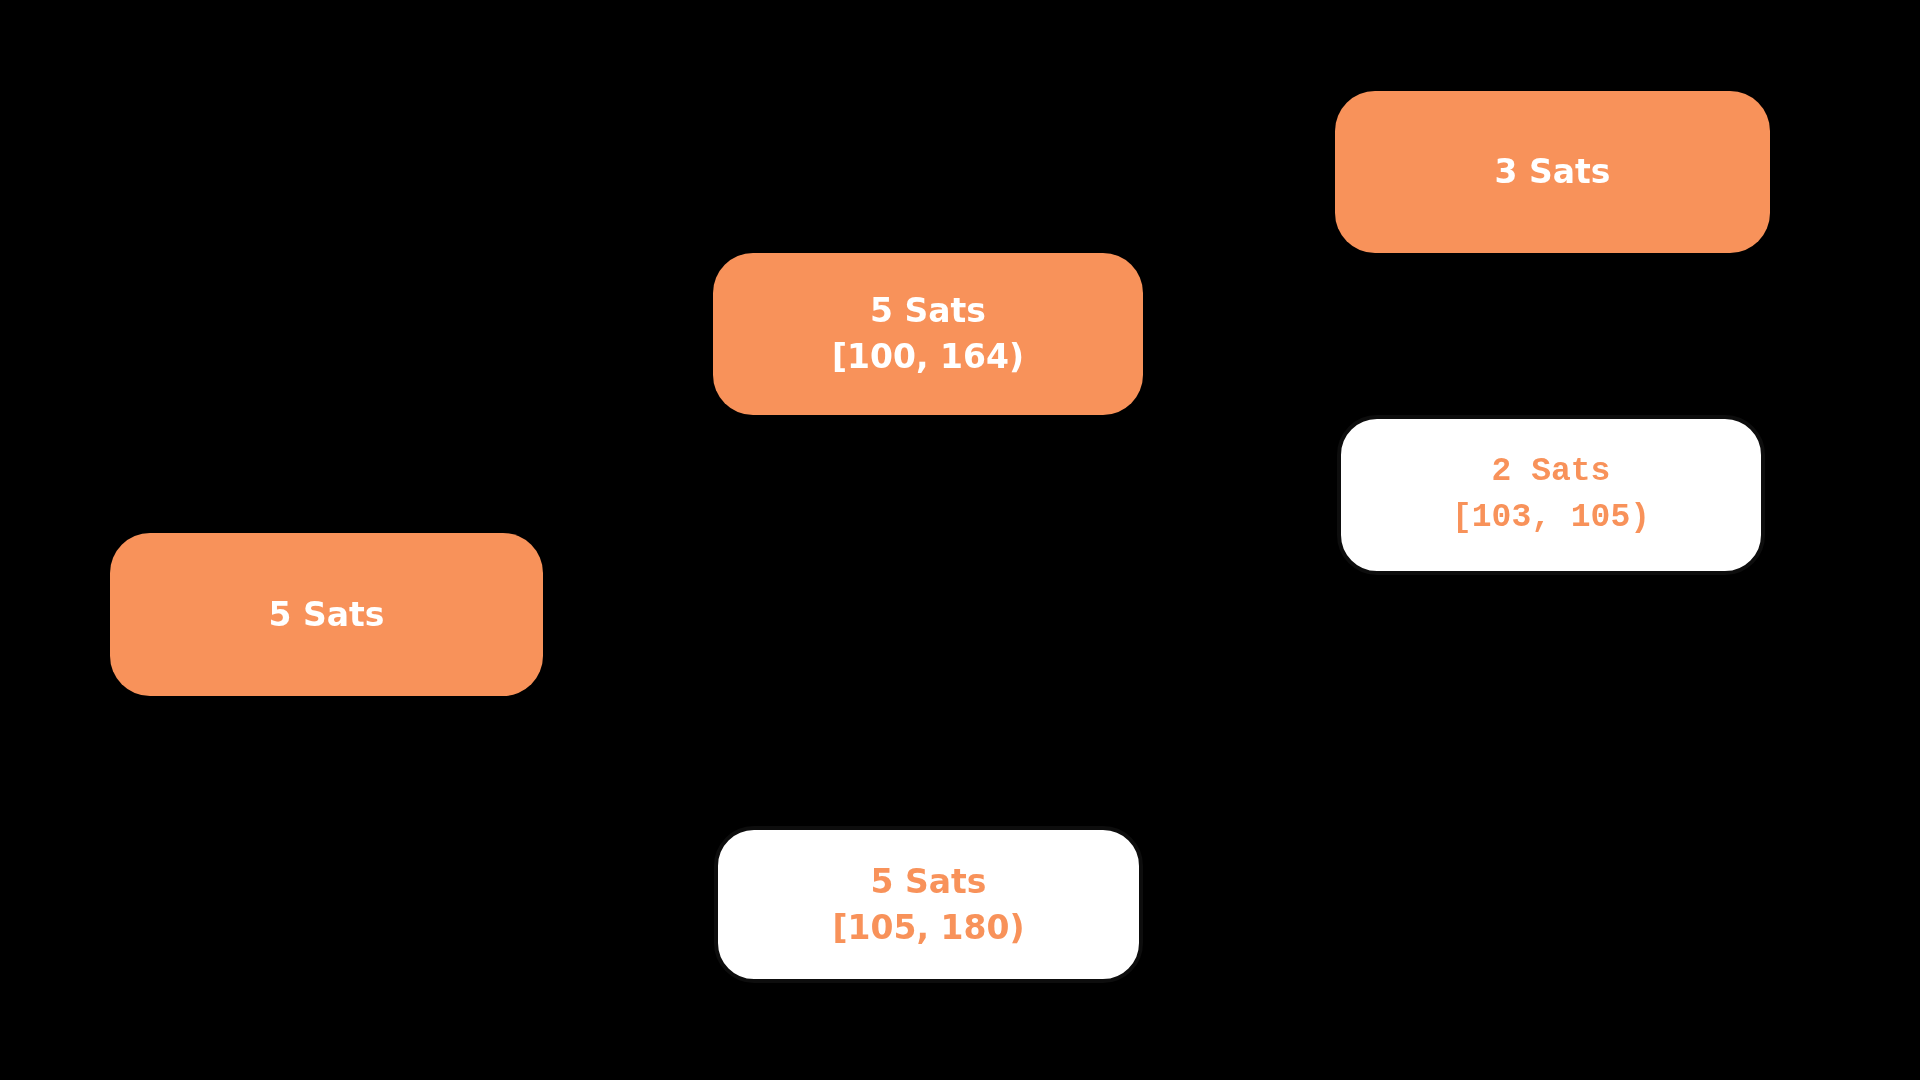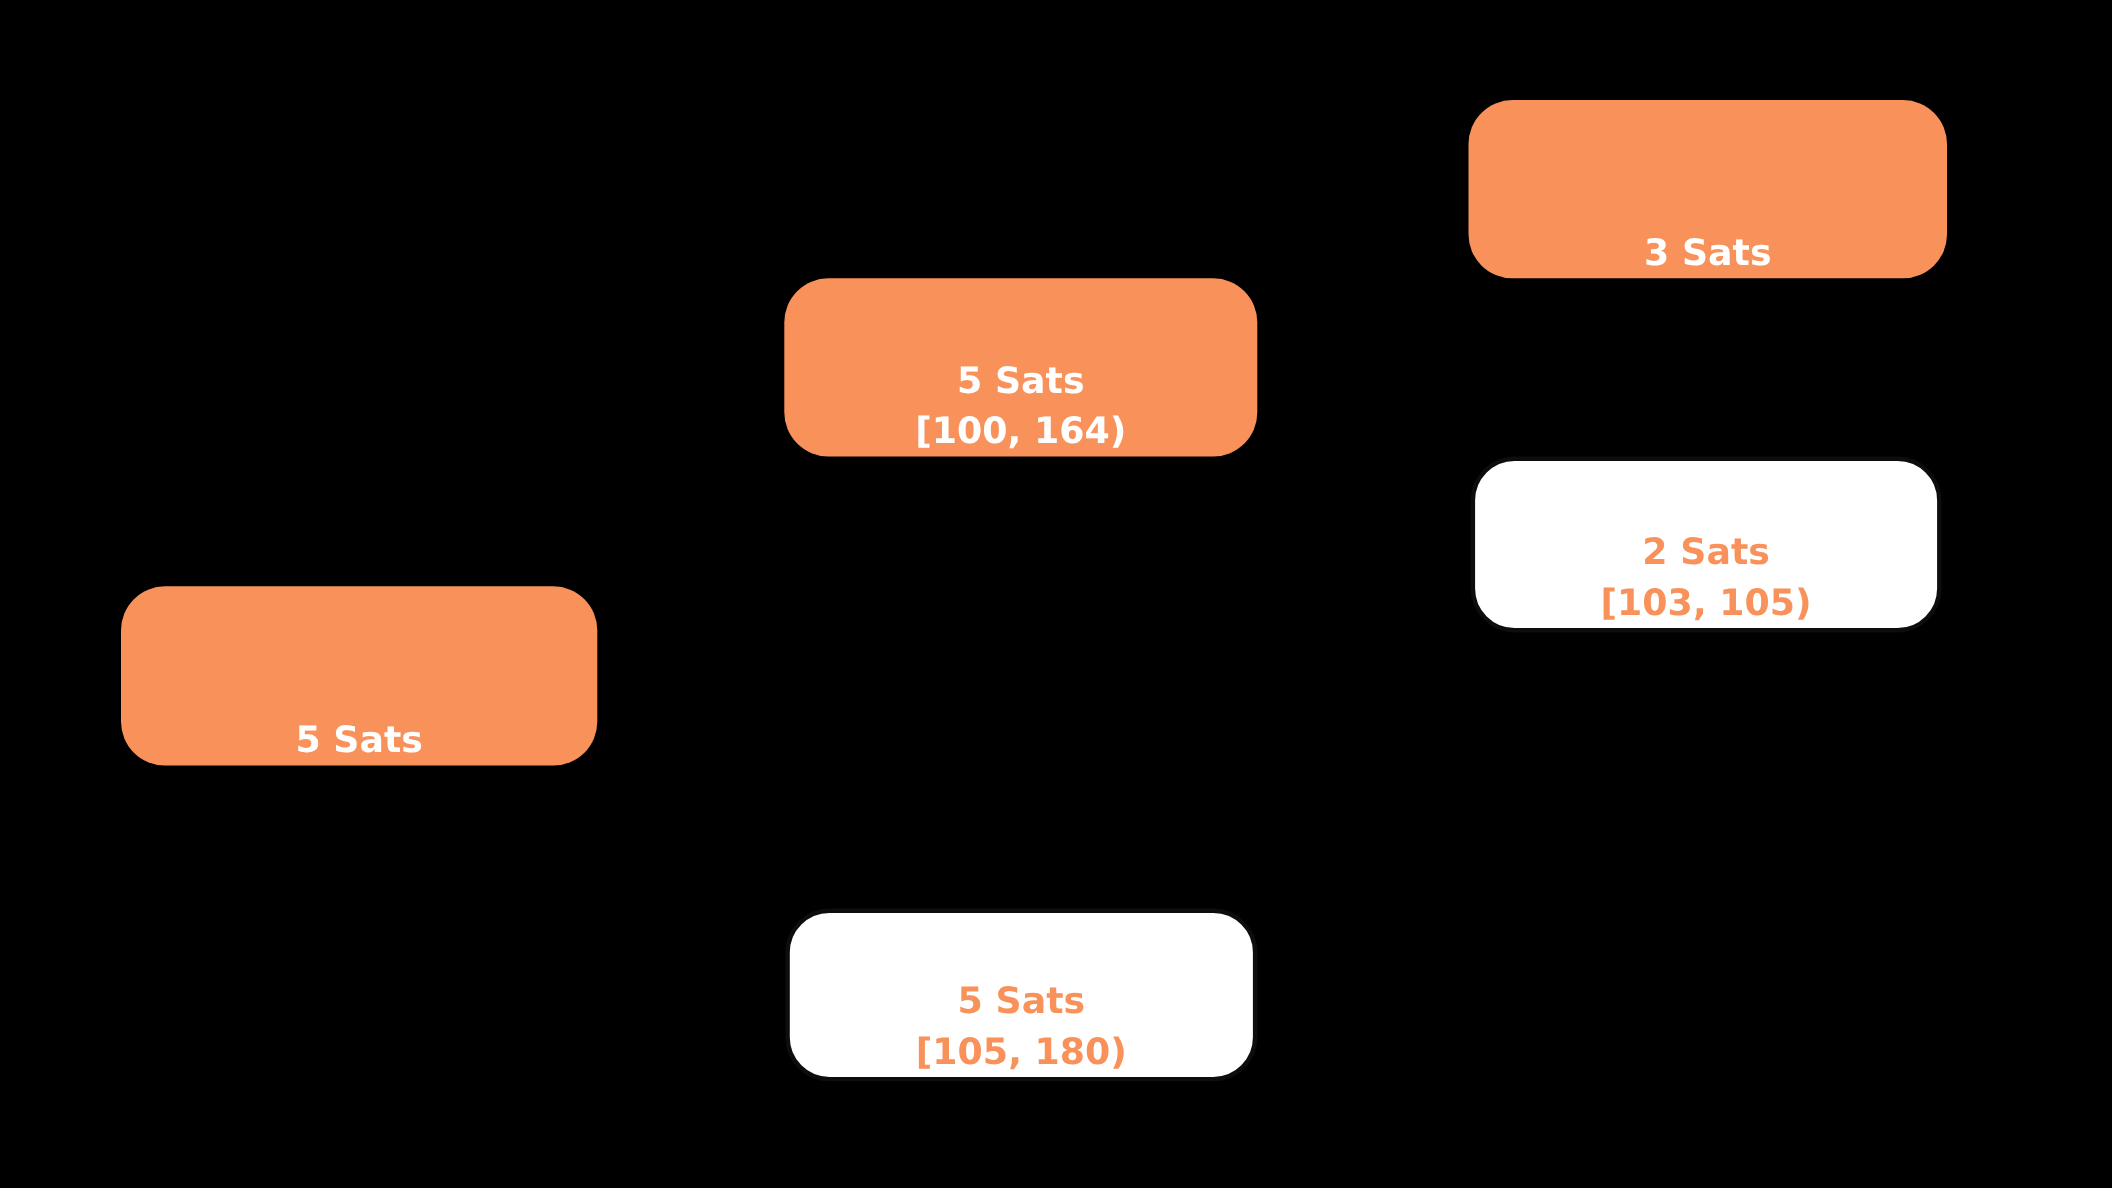--- a/index.html
+++ b/index.html
@@ -13,21 +13,21 @@
     height: 1080px;
     background: var(--bg, #000000);
     overflow: hidden;
     font-family: "DejaVu Sans", "Liberation Sans", sans-serif;
   }
   .node {
     position: absolute;
     display: flex;
     flex-direction: column;
     align-items: center;
-    justify-content: flex-end;
+    justify-content: center;
     box-sizing: border-box;
     border-radius: 40px;
     text-align: center;
     font-weight: bold;
     font-size: 33px;
     line-height: 46px;
     white-space: nowrap;
   }
   .node.filled {
     background: var(--orange, #F8925A);
@@ -51,21 +51,21 @@
 <div class="node filled" style="left: 110px; top: 533px; width: 433px; height: 163px;">
       <div class="amount-label">5 Sats</div>
     </div>
     <div class="node filled" style="left: 713px; top: 253px; width: 430px; height: 162px;">
       <div class="amount-label">5 Sats</div>
       <div class="range-label">[100, 164)</div>
     </div>
     <div class="node filled" style="left: 1335px; top: 91px; width: 435px; height: 162px;">
       <div class="amount-label">3 Sats</div>
     </div>
-    <div class="node outlined" style="left: 1337px; top: 415px; width: 428px; height: 160px;">
+    <div class="node outlined" style="left: 1337px; top: 415px; width: 428px; height: 160px; font-family: Liberation Mono, monospace;">
       <div class="amount-label">2 Sats</div>
       <div class="range-label">[103, 105)</div>
     </div>
     <div class="node outlined" style="left: 714px; top: 826px; width: 429px; height: 157px;">
       <div class="amount-label">5 Sats</div>
       <div class="range-label">[105, 180)</div>
     </div>
   </div>
 
 </body></html>

